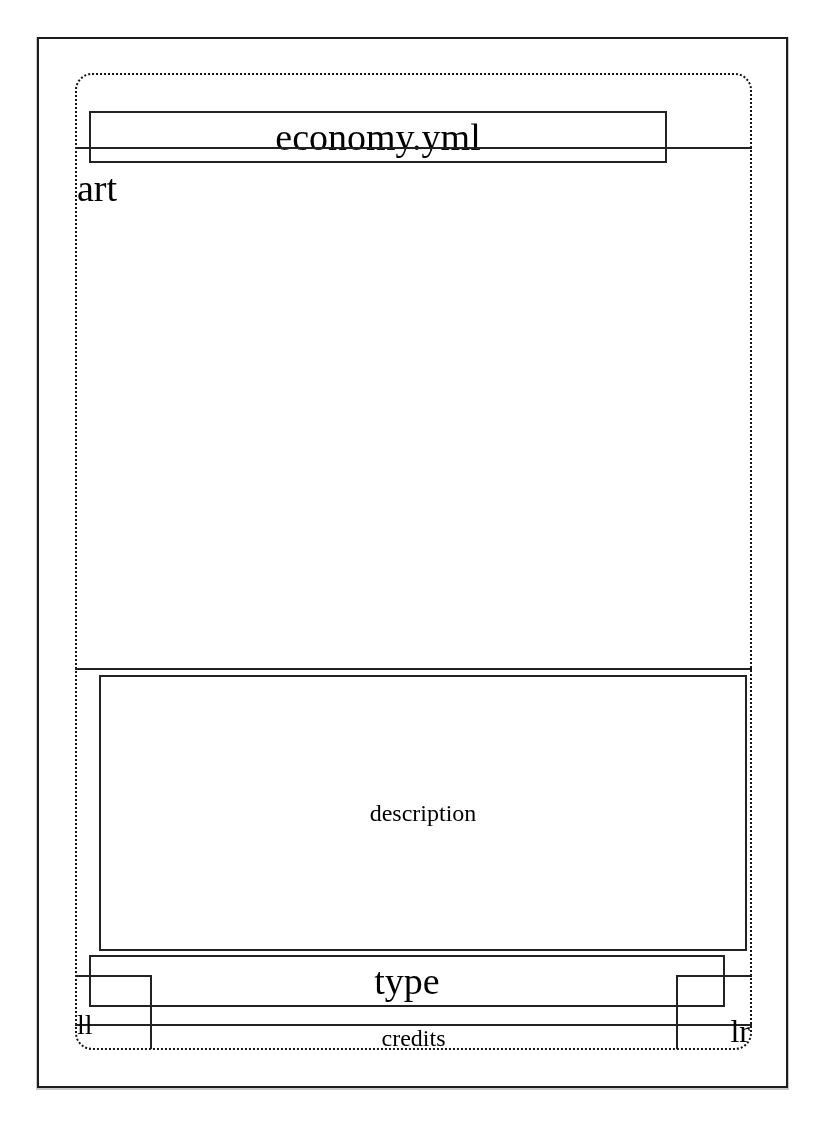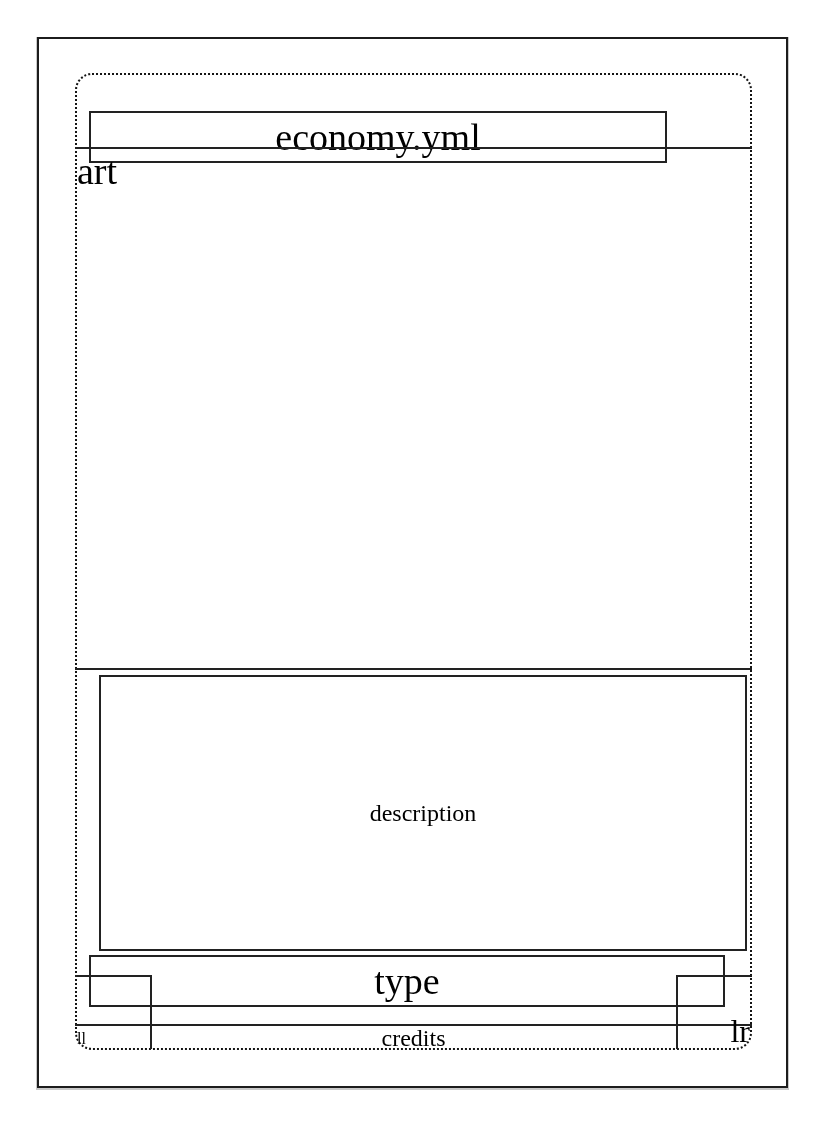--- a/index.html
+++ b/index.html
@@ -57,20 +57,21 @@
     width: 677px; height: 523px;
     border-top: 2px solid #222222;
     border-bottom: 2px solid #222222;
     background: transparent;
   }
   .art-label {
     display: inline-block;
     padding: 3px 0 0 2px;
     font-size: 38px;
     line-height: 1.05;
+    margin-top: 17px;
   }
   
   .description-box {
     position: absolute;
     left: 99px; top: 675px;
     width: 648px; height: 276px;
     border: 2px solid #222222;
     display: flex;
     align-items: center;
     justify-content: center;
@@ -115,22 +116,22 @@
     border-top: 2px solid #222222;
     display: flex;
     align-items: center;
     justify-content: center;
     font-size: 24px;
     line-height: 1;
     background: transparent;
   }
   .ll-label {
     position: absolute;
-    left: 2px; bottom: 2px;
-    font-size: 16px;
+    left: 2px; bottom: 10px;
+    font-size: 28px;
     line-height: 1;
   }
   .lr-label {
     position: absolute;
     right: 2px; bottom: 2px;
     font-size: 32px;
     line-height: 1;
   }
 </style>
 </head>

